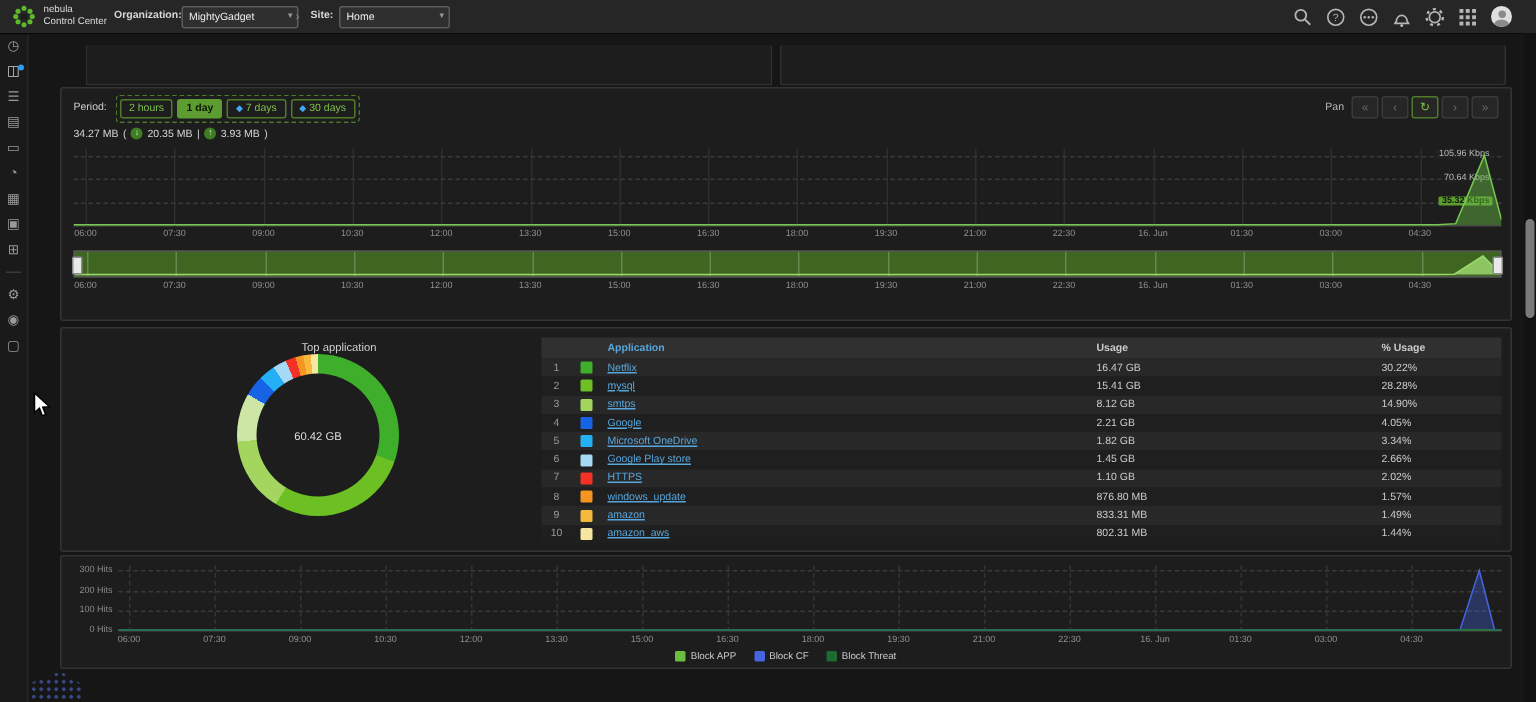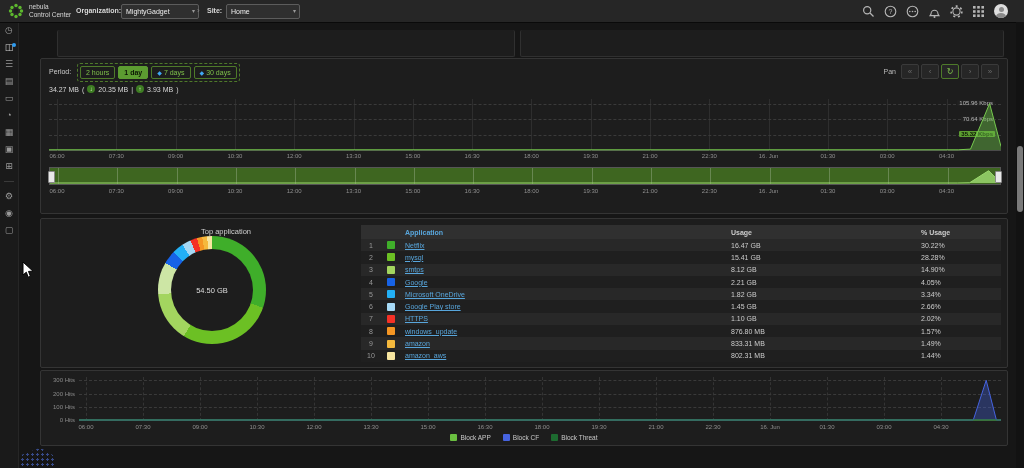--- a/index.html
+++ b/index.html
@@ -333,21 +333,21 @@
         <span style="left: 719.6px;">16. Jun</span>
         <span style="left: 778.9px;">01:30</span>
         <span style="left: 838.2px;">03:00</span>
         <span style="left: 897.5px;">04:30</span>
       </div>
   </div>
 
   <div class="panel" style="left:40px;top:218px;width:968px;height:150px">
     <div class="donut-title">Top application</div>
     <div class="donut" id="donut" style="background: conic-gradient(rgb(63, 174, 42) 0deg, rgb(63, 174, 42) 109.2deg, rgb(108, 192, 36) 109.2deg, rgb(108, 192, 36) 211.4deg, rgb(163, 213, 95) 211.4deg, rgb(163, 213, 95) 265.3deg, rgb(205, 230, 165) 265.3deg, rgb(205, 230, 165) 300.1deg, rgb(23, 99, 230) 300.1deg, rgb(23, 99, 230) 314.7deg, rgb(35, 176, 245) 314.7deg, rgb(35, 176, 245) 326.8deg, rgb(166, 217, 245) 326.8deg, rgb(166, 217, 245) 336.4deg, rgb(245, 49, 38) 336.4deg, rgb(245, 49, 38) 343.7deg, rgb(245, 150, 35) 343.7deg, rgb(245, 150, 35) 349.4deg, rgb(245, 185, 61) 349.4deg, rgb(245, 185, 61) 354.8deg, rgb(247, 230, 160) 354.8deg, rgb(247, 230, 160) 360deg);"></div>
-    <div class="donut-center">54.50 GB</div>
+    <div class="donut-center">60.42 GB</div>
     <div class="apptable">
       <div class="thead">
         <span class="c-rank"></span>
         <span class="c-sw"></span>
         <span class="c-name">Application</span>
         <span class="c-usage">Usage</span>
         <span class="c-pct">% Usage</span>
       </div>
       <div id="tableBody">
           <div class="trow">

